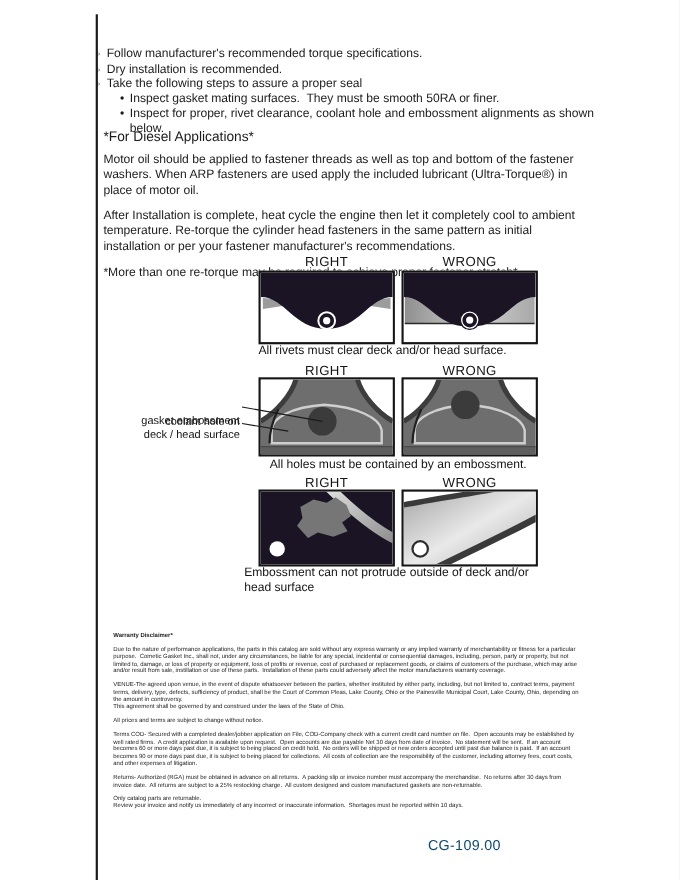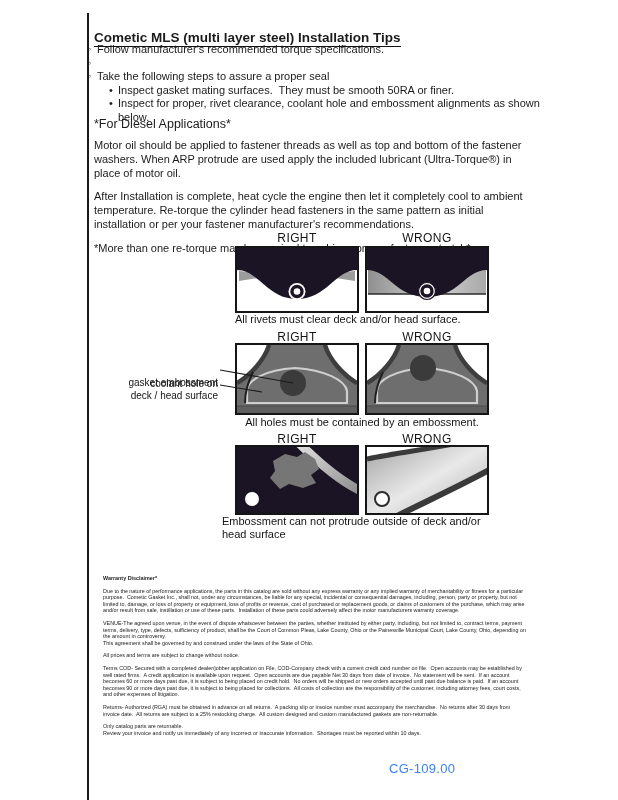--- a/index.html
+++ b/index.html
@@ -31,56 +31,56 @@
   .cap { position:absolute; font-size:11px; line-height:13px; color:#141414; white-space:pre-wrap; }
   .cap2 { text-align:center; }
   .ann { position:absolute; text-align:right; font-size:10px; line-height:11.5px; color:#141414; }
   .leader { position:absolute; left:110px; top:340px; width:200px; height:60px; z-index:5; pointer-events:none; }
 
   .legal { left:103px; top:575px; width:424px; font-size:5.4px; line-height:6.6px; color:#222; }
   .legal h3 { margin:0 0 6px 0; font-size:5.4px; font-weight:700; }
   .legal p { margin:0 0 6px 0; white-space:pre-wrap; }
   .legal p.tight { margin:0; }
 
-  .doc-code { left:389px; top:761px; font-size:13px; letter-spacing:0.3px; color:#3b82f6; }
+  .doc-code { left:389px; top:761px; font-size:13px; letter-spacing:0.3px; color:#0c4a6e; }
 </style>
 </head>
 <body>
 
 <div class="page">
 
   <div class="abs vrule"></div>
 
-  <h1 class="abs title"><span>Cometic MLS (multi layer steel) Installation Tips</span></h1>
 
   <div class="abs bullets">
     <div class="b-row">
         <span class="mark">◦</span>
         <span class="txt">Follow manufacturer's recommended torque specifications.</span>
       </div>
     <div class="b-row">
         <span class="mark">◦</span>
+        <span class="txt">Dry installation is recommended.</span>
       </div>
     <div class="b-row">
         <span class="mark">◦</span>
         <span class="txt">Take the following steps to assure a proper seal</span>
       </div>
     <div class="b-row sub">
         <span class="mark">•</span>
         <span class="txt">Inspect gasket mating surfaces.  They must be smooth 50RA or finer.</span>
       </div>
     <div class="b-row sub">
         <span class="mark">•</span>
         <span class="txt">Inspect for proper, rivet clearance, coolant hole and embossment alignments as shown below.</span>
       </div>
   </div>
 
   <div class="abs diesel">
     <h2>*For Diesel Applications*</h2>
-    <p>Motor oil should be applied to fastener threads as well as top and bottom of the fastener washers. When ARP protrude are used apply the included lubricant (Ultra-Torque®) in place of motor oil.</p>
+    <p>Motor oil should be applied to fastener threads as well as top and bottom of the fastener washers. When ARP fasteners are used apply the included lubricant (Ultra-Torque®) in place of motor oil.</p>
     <p>After Installation is complete, heat cycle the engine then let it completely cool to ambient temperature. Re-torque the cylinder head fasteners in the same pattern as initial installation or per your fastener manufacturer's recommendations.</p>
     <p>*More than one re-torque may be required to achieve proper fastener stretch*</p>
   </div>
 
   <div class="hdr" style="left:235px; top:231px;">RIGHT</div>
   <div class="hdr" style="left:365px; top:231px;">WRONG</div>
 
   <div class="dbox" style="left:235px; top:246px; height:63px;">
     <svg viewBox="0 0 120 63" height="63">
       <rect width="120" height="63" fill="#ffffff"></rect>

